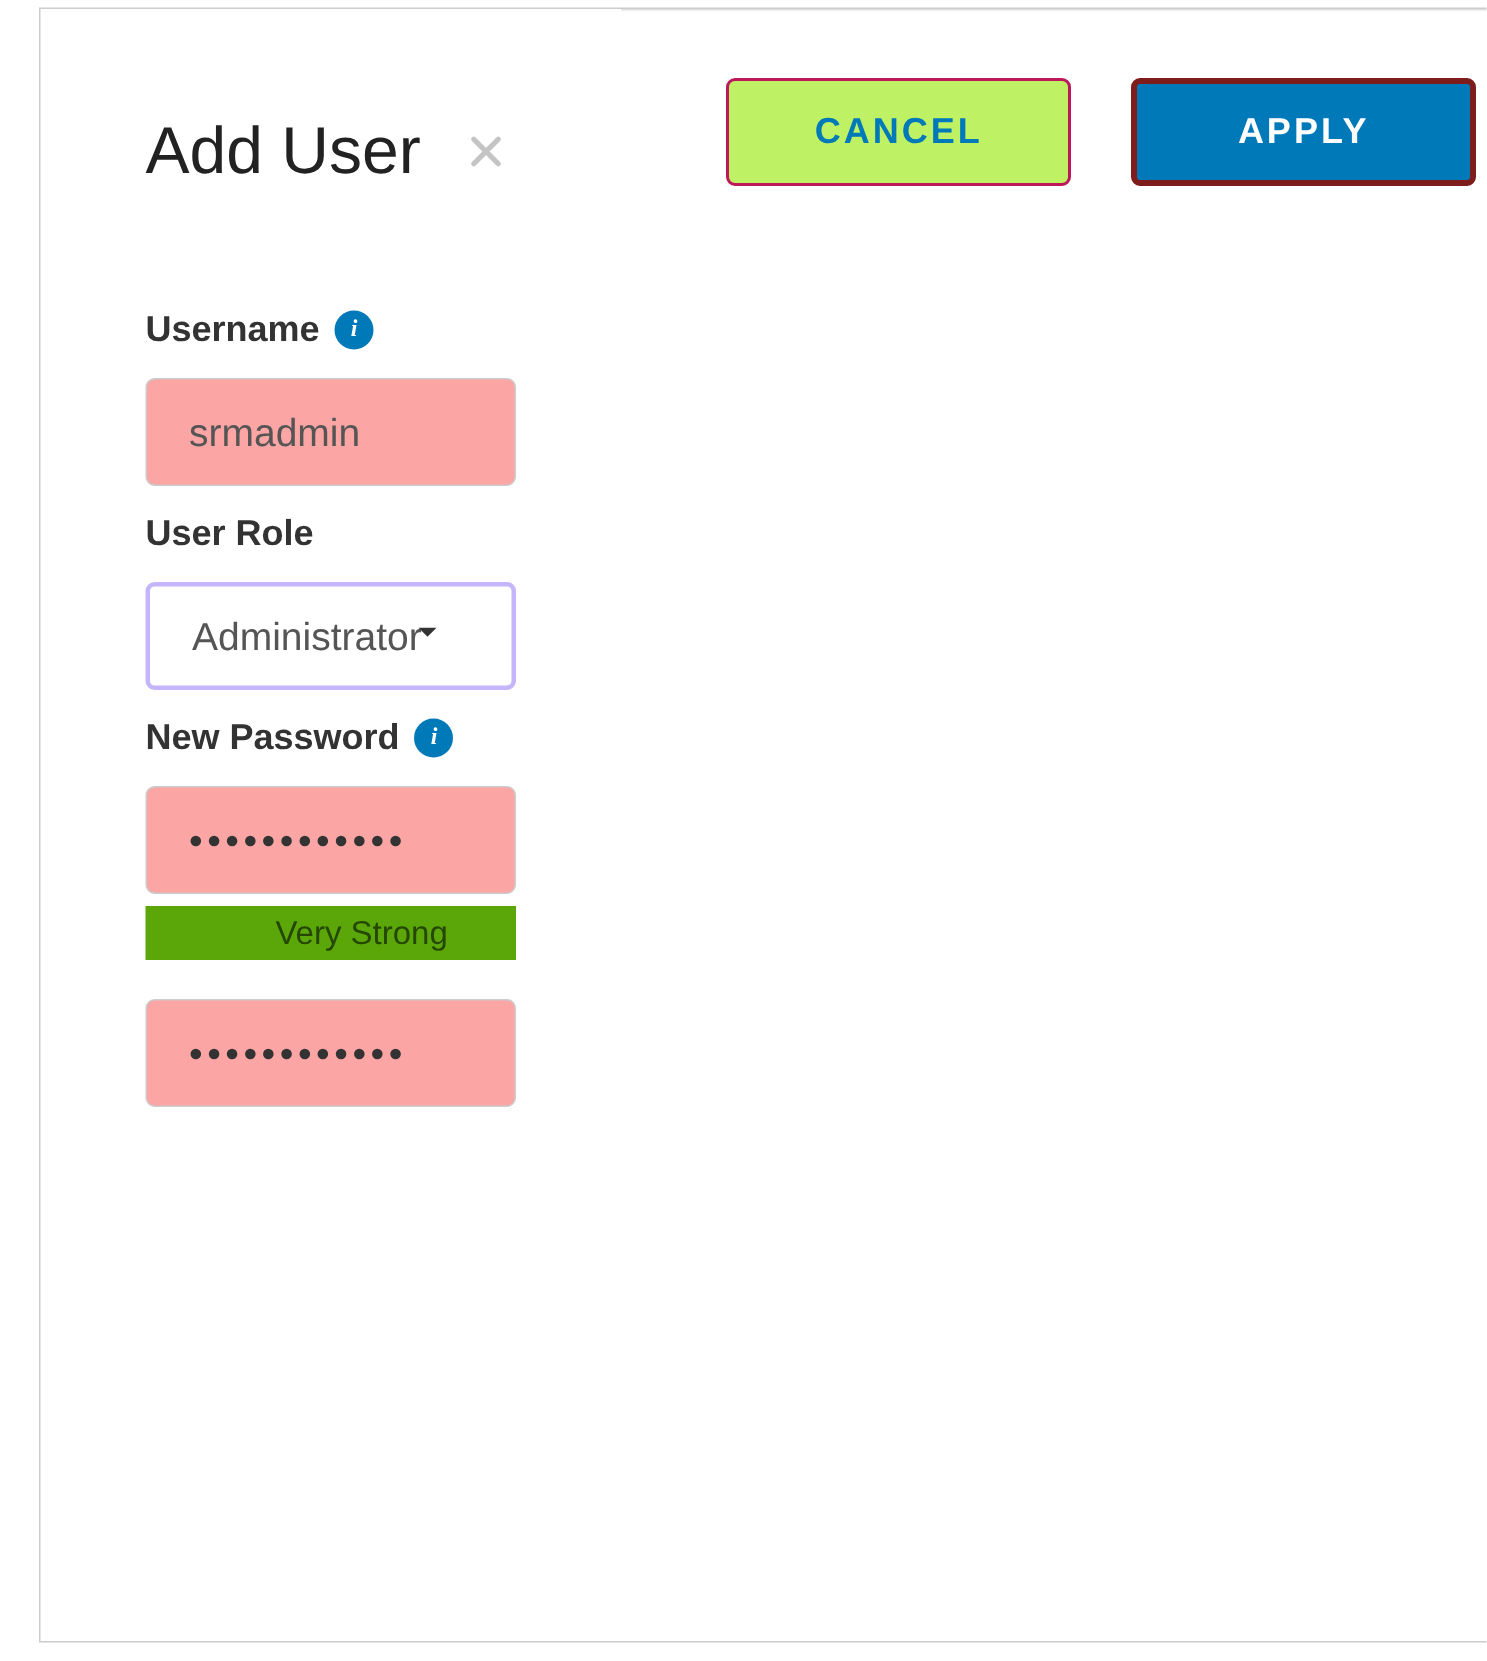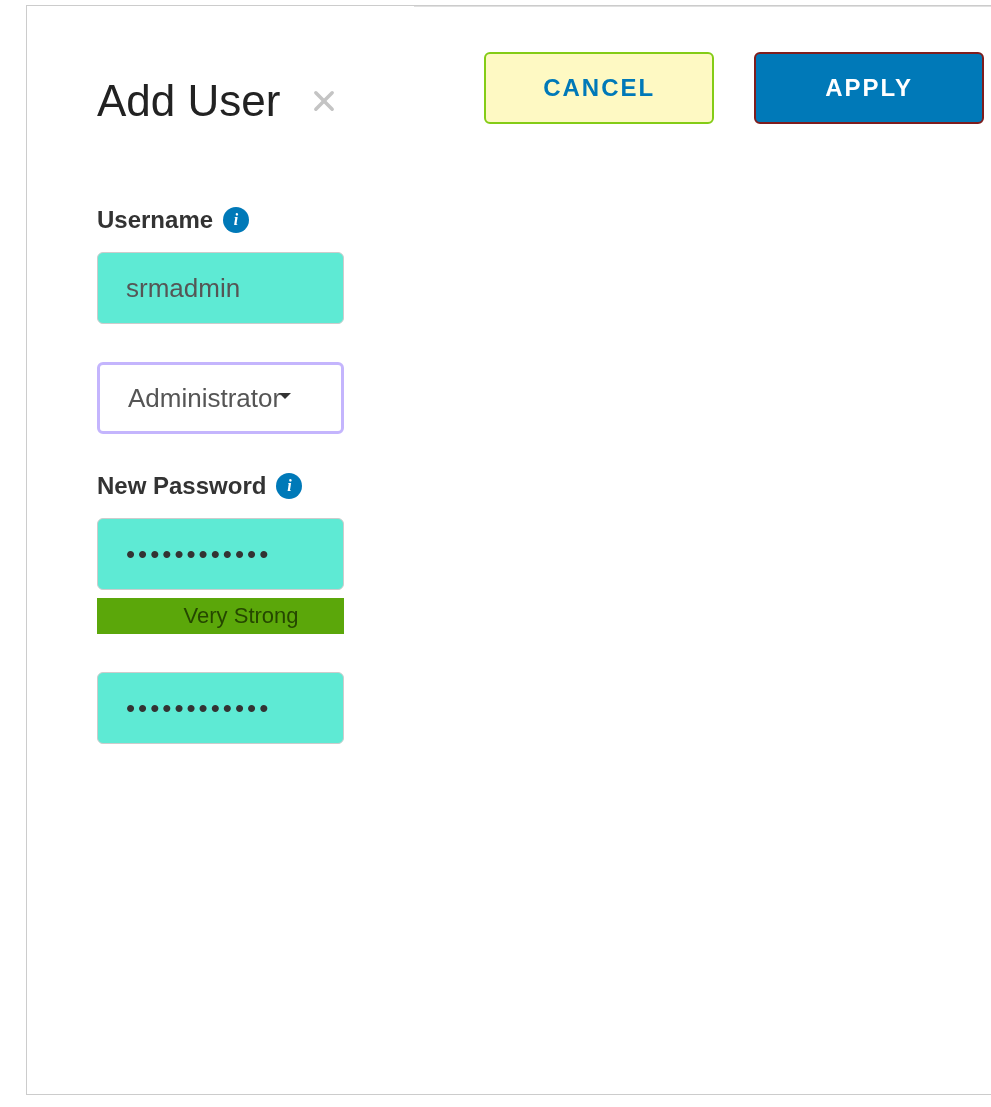--- a/index.html
+++ b/index.html
@@ -40,21 +40,21 @@
   .close-btn {
     width: 40px;
     height: 40px;
     display: flex;
     align-items: center;
     justify-content: center;
     cursor: pointer;
     color: #c4c4c4;
   }
   .close-btn svg { width: 28px; height: 28px; }
-  .field-group { margin-bottom: 38px; }
+  .field-group { margin-bottom: 18px; }
   .field-label-row {
     display: flex;
     align-items: center;
     gap: 10px;
     margin-bottom: 18px;
   }
   .field-label {
     font-size: 24px;
     font-weight: 600;
     color: #333;
@@ -76,21 +76,21 @@
   }
   .text-input {
     width: 100%;
     height: 72px;
     padding: 0 28px;
     font-size: 26px;
     color: #555;
     border: 1px solid #ccc;
     border-radius: 6px;
     outline: none;
-    background: #5eead4;
+    background: #fca5a5;
   }
   .text-input::placeholder { color: #888; }
   .select-wrapper {
     position: relative;
     width: 100%;
   }
   .select-input {
     width: 100%;
     height: 72px;
     padding: 0 60px 0 28px;
@@ -144,27 +144,27 @@
     font-weight: 600;
     letter-spacing: 2px;
     border-radius: 6px;
     cursor: pointer;
     display: flex;
     align-items: center;
     justify-content: center;
     min-width: 230px;
   }
   .btn-outline {
-    background: #fef9c3;
-    border: 2px solid #84cc16;
+    background: #bef264;
+    border: 2px solid #be185d;
     color: #0079b8;
   }
   .btn-primary {
     background: #0079b8;
-    border: 2px solid #7f1d1d;
+    border: 4px solid #7f1d1d;
     color: #fff;
   }
 </style>
 </head>
 <body>
 
 <div class="dialog">
   <div class="dialog-body">
     <div class="dialog-header">
       <h1 class="dialog-title">Add User</h1>
@@ -178,31 +178,34 @@
 
     <div class="field-group">
       <div class="field-label-row">
         <span class="field-label">Username</span>
         <span class="info-icon">i</span>
       </div>
       <input type="text" class="text-input" value="srmadmin" style="">
     </div>
 
     <div class="field-group">
+      <div class="field-label-row">
+        <span class="field-label">User Role</span>
+      </div>
       <div class="select-wrapper">
         <div class="select-input" style="display:flex;align-items:center;">Administrator</div>
         <span class="select-caret">
           <svg viewBox="0 0 24 24" fill="currentColor">
               <path d="M4 8 L12 16 L20 8 Z"></path>
             </svg>
         </span>
       </div>
     </div>
 
-    <div class="field-group" style="margin-bottom:38px;">
+    <div class="field-group" style="margin-bottom:26px;">
       <div class="field-label-row">
         <span class="field-label">New Password</span>
         <span class="info-icon">i</span>
       </div>
       <input type="text" class="text-input password-dots" value="••••••••••••" style="">
       <div class="strength-bar">Very Strong</div>
     </div>
 
     <div class="field-group">
       <input type="text" class="text-input password-dots" value="••••••••••••" style="">

